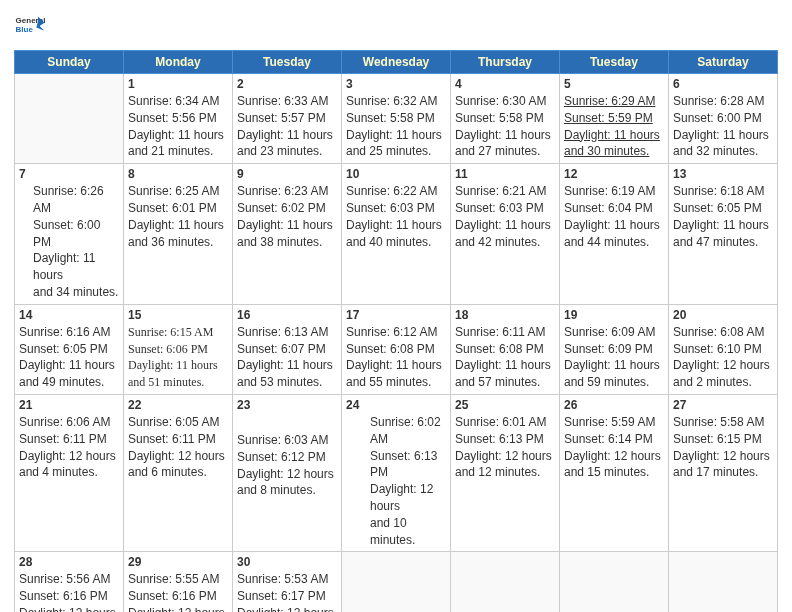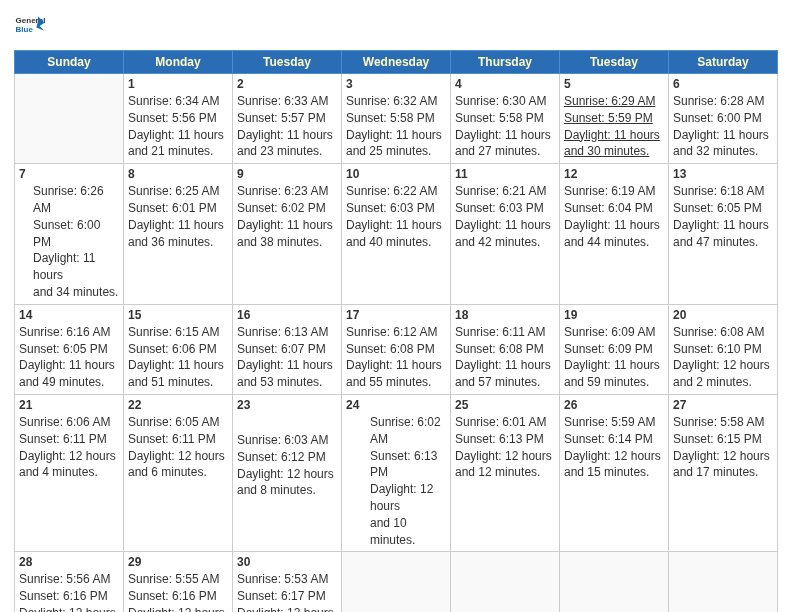--- a/index.html
+++ b/index.html
@@ -211,21 +211,21 @@
         <tr>
           <td>
             <span class="day-number">14</span>
             <div class="day-info" style="white-space: pre-line;">Sunrise: 6:16 AM
 Sunset: 6:05 PM
 Daylight: 11 hours
 and 49 minutes.</div>
           </td>
           <td>
             <span class="day-number">15</span>
-            <div class="day-info" style="white-space: pre-line;">Sunrise: 6:15 AM
+            <div class="day-info" style="white-space: pre-line; font-family: Liberation Serif, serif;">Sunrise: 6:15 AM
 Sunset: 6:06 PM
 Daylight: 11 hours
 and 51 minutes.</div>
           </td>
           <td>
             <span class="day-number">16</span>
             <div class="day-info" style="white-space: pre-line;">Sunrise: 6:13 AM
 Sunset: 6:07 PM
 Daylight: 11 hours
 and 53 minutes.</div>

